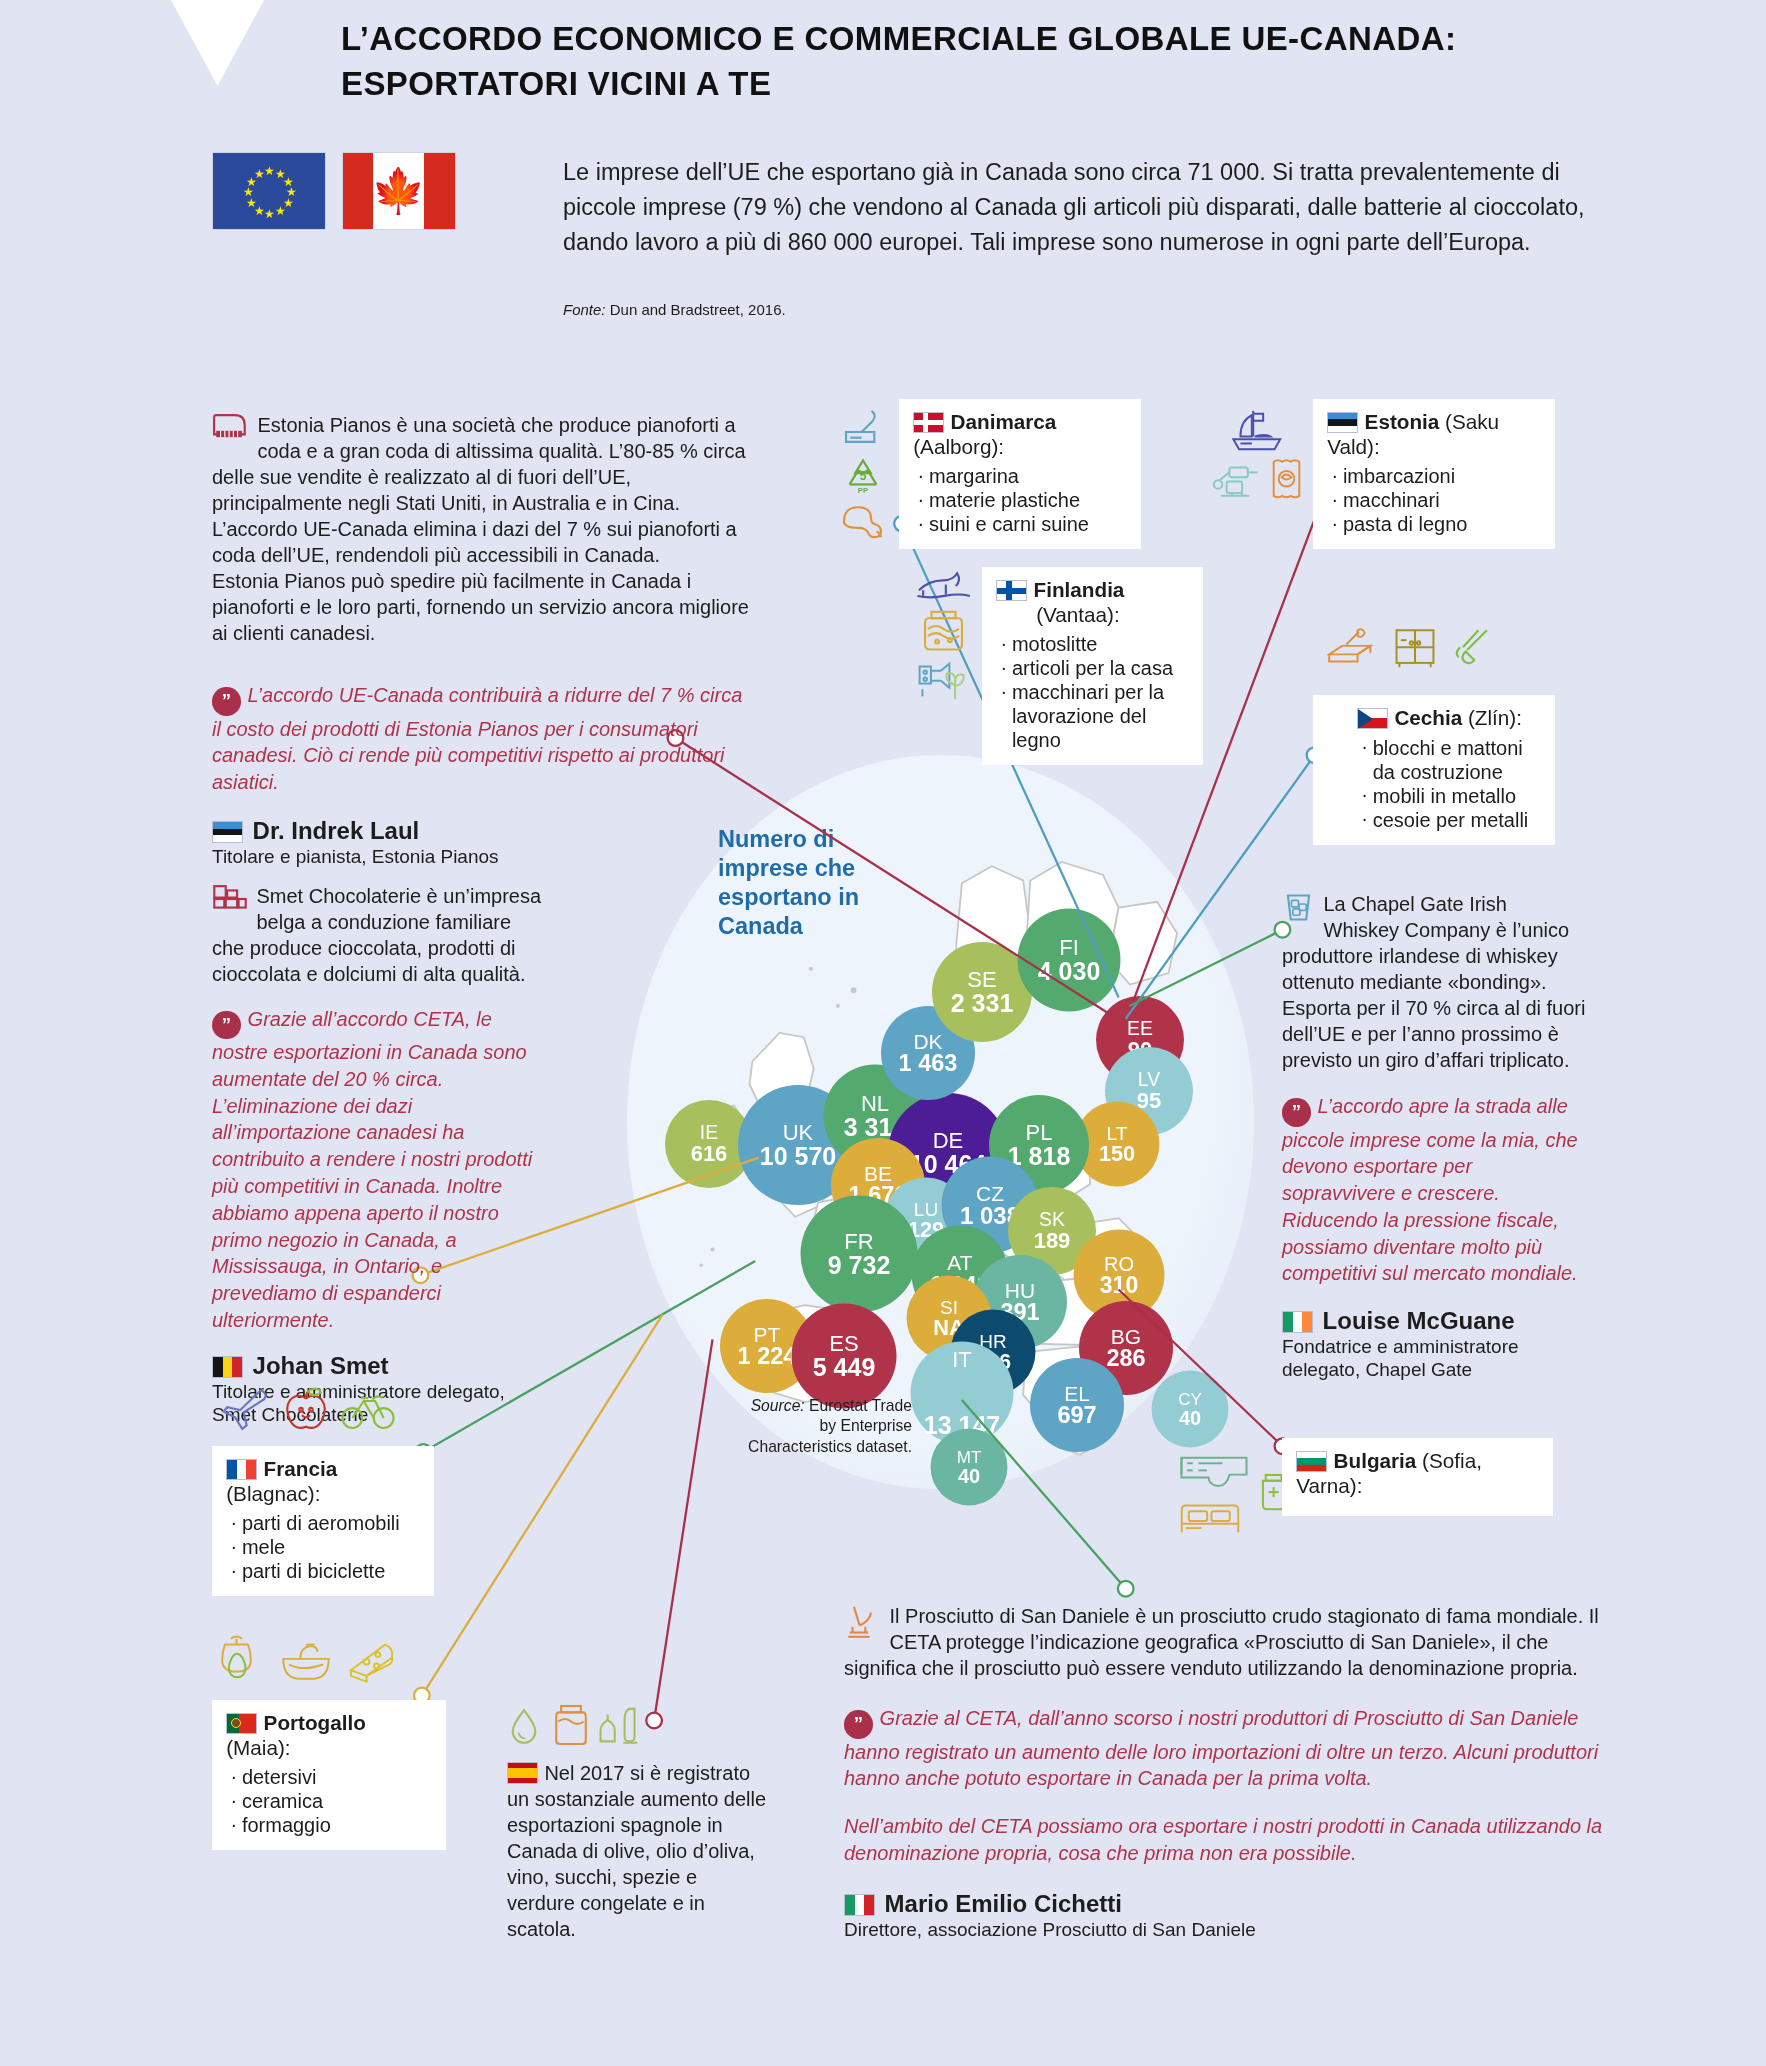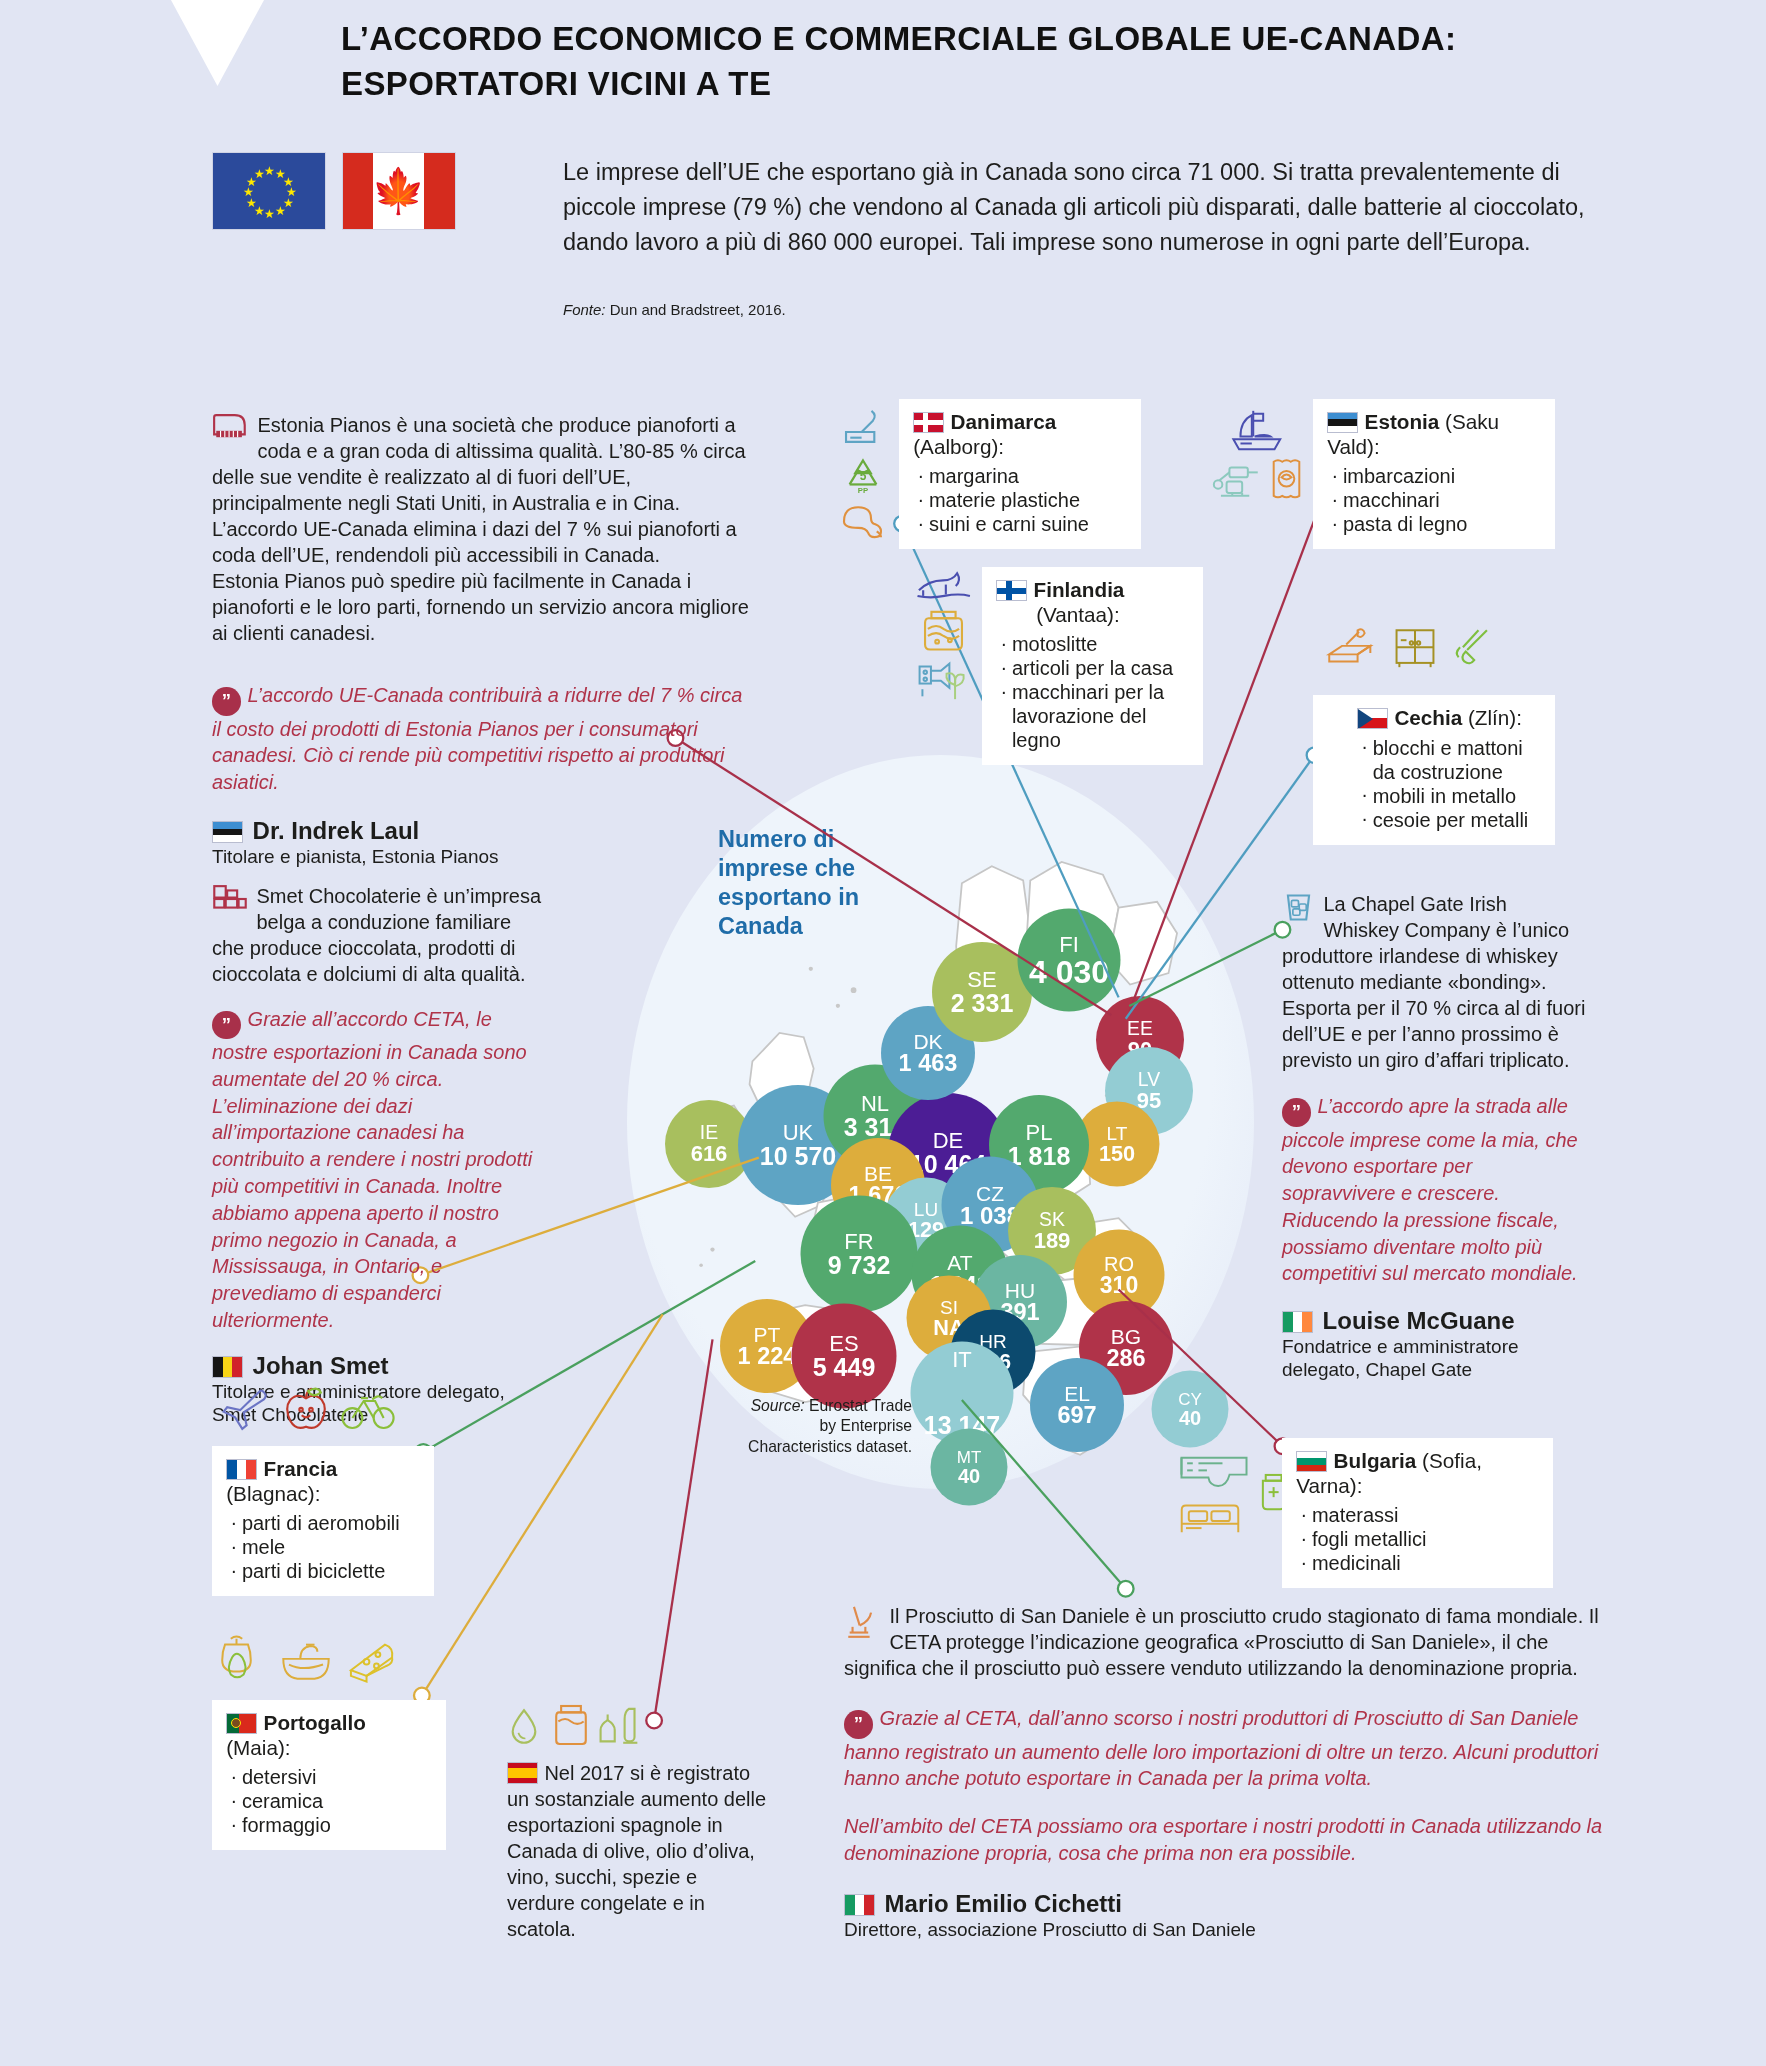--- a/index.html
+++ b/index.html
@@ -230,21 +230,21 @@
       <div class="bubble" style="left: 301px; top: 298px; width: 94px; height: 94px; background: rgb(94, 164, 196);">
         <span class="code" style="font-size:21px">DK</span>
         <span class="val" style="font-size:23.5px">1 463</span>
       </div>
       <div class="bubble" style="left: 355px; top: 237px; width: 100px; height: 100px; background: rgb(168, 191, 94);">
         <span class="code" style="font-size:22px">SE</span>
         <span class="val" style="font-size:25px">2 331</span>
       </div>
       <div class="bubble" style="left: 442px; top: 205px; width: 103px; height: 103px; background: rgb(83, 169, 110);">
         <span class="code" style="font-size:22px">FI</span>
-        <span class="val" style="font-size:32px">4 030</span>
+        <span class="val" style="font-size:25px">4 030</span>
       </div>
       <div class="bubble" style="left: 513px; top: 285px; width: 88px; height: 88px; background: rgb(176, 51, 73);">
         <span class="code" style="font-size:19.4px">EE</span>
         <span class="val" style="font-size:22px">90</span>
       </div>
       <div class="bubble" style="left: 522px; top: 336px; width: 88px; height: 88px; background: rgb(147, 204, 211);">
         <span class="code" style="font-size:19.4px">LV</span>
         <span class="val" style="font-size:22px">95</span>
       </div>
       <div class="bubble" style="left: 490px; top: 389px; width: 85px; height: 85px; background: rgb(221, 173, 60);">
@@ -760,19 +760,14 @@
       <path d="M40 42 a12 12 0 0 1 17 -17 l9 9 a12 12 0 0 1 -17 17z"></path>
         <path d="M48 34 l9 9"></path>
     </g>
   </svg>
 </div>
 <div class="callout" style="left:1282px;top:1438px;width:271px;">
   <div class="head">
     <span class="miniflag" style="background:linear-gradient(#fff 0 33.3%,#00966e 33.3% 66.6%,#d62612 66.6% 100%);"></span><span class="cname">Bulgaria</span>
     <span>(Sofia, Varna):</span>
   </div>
-  <ul>
-    <li>materassi</li>
-    <li>fogli metallici</li>
-    <li>medicinali</li>
-  </ul>
 </div>
 
 
 </body></html>

